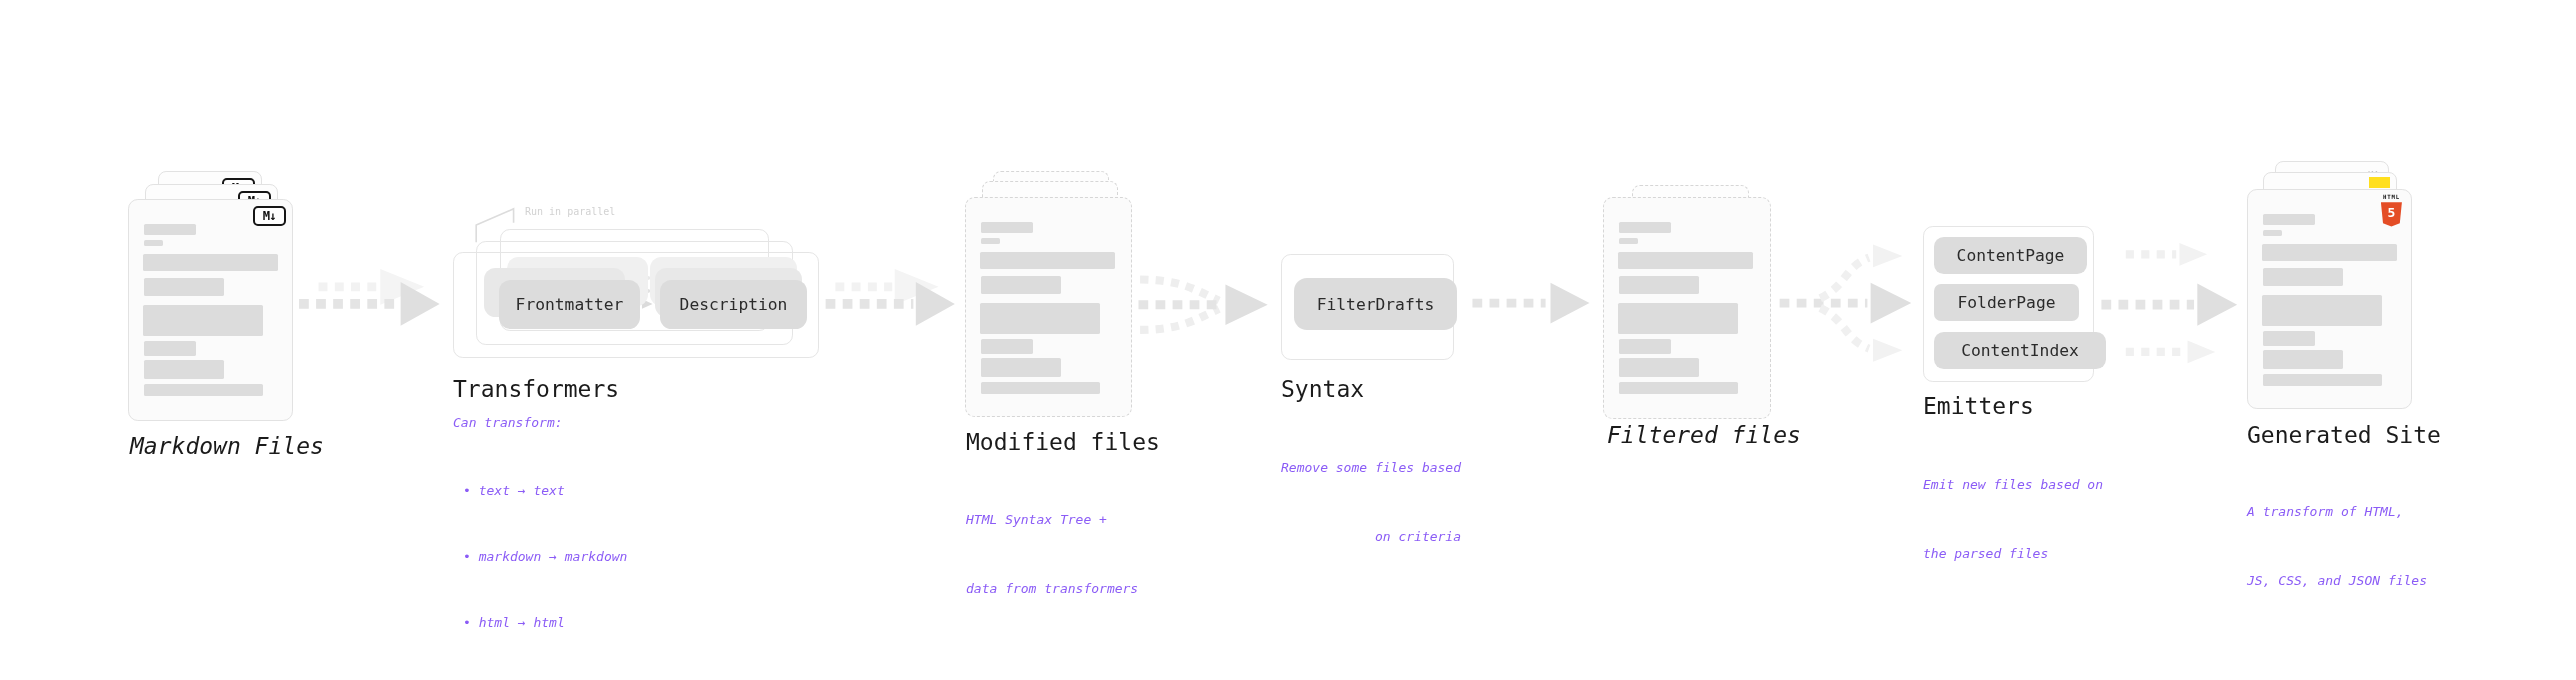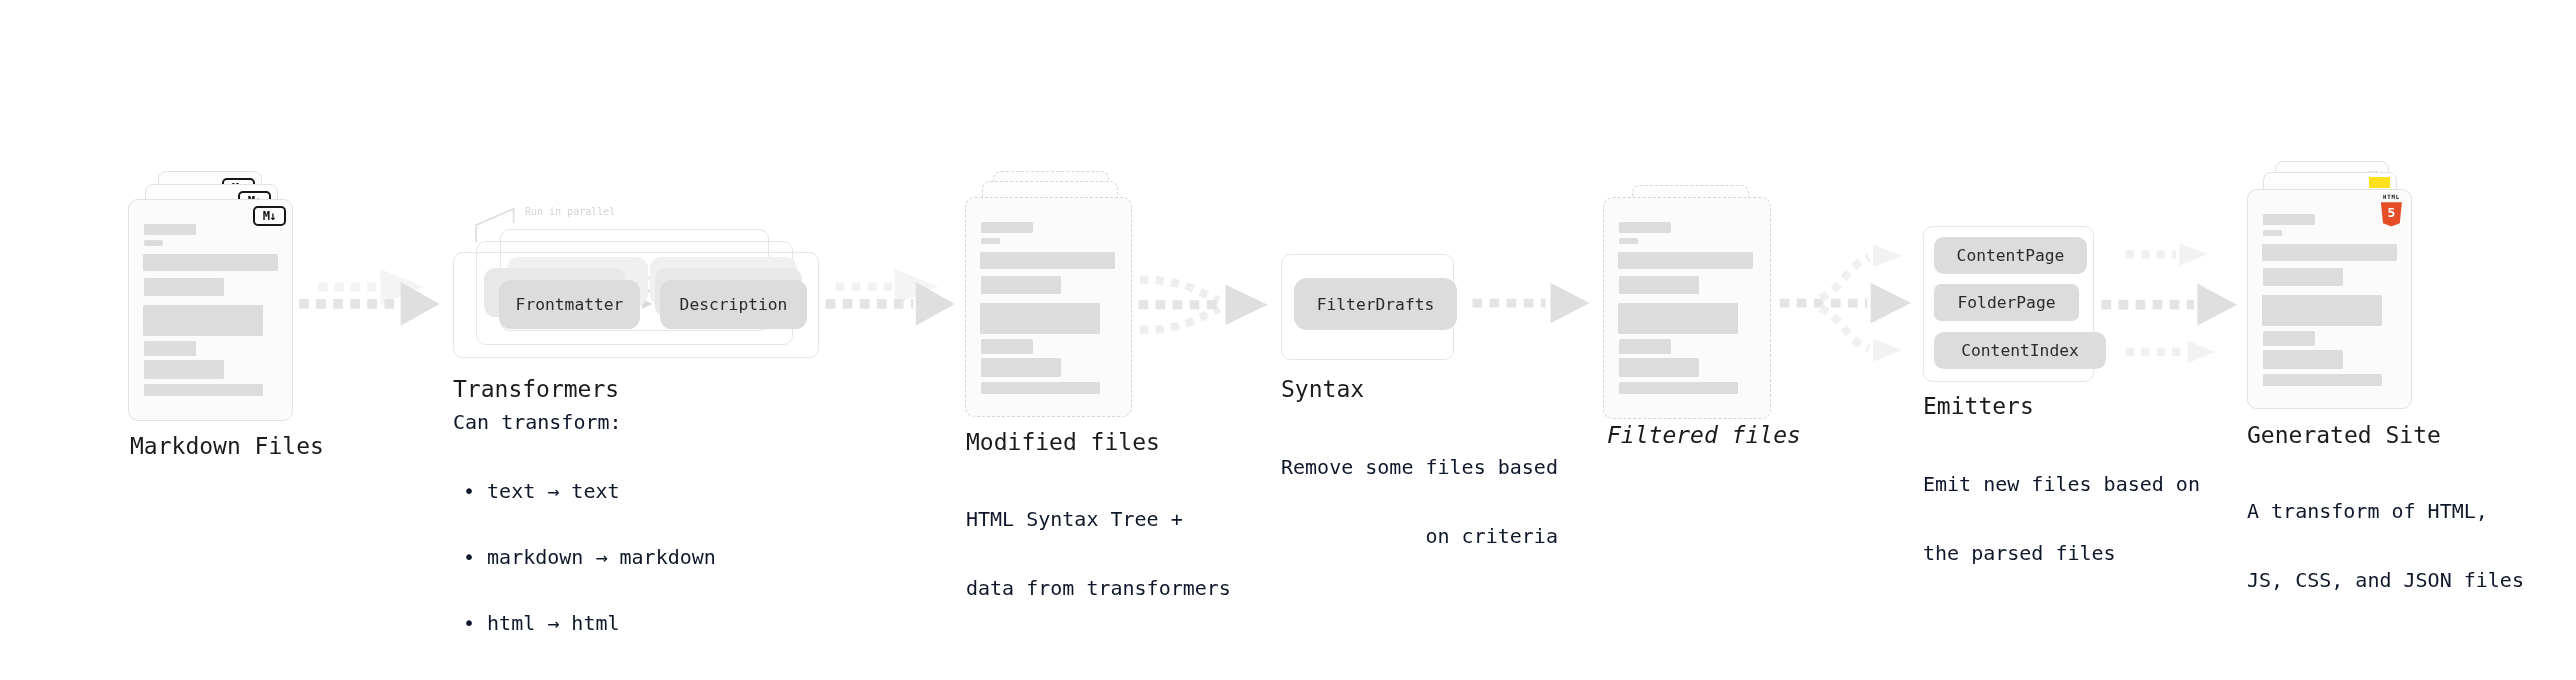--- a/index.html
+++ b/index.html
@@ -27,28 +27,28 @@
     border-radius:4.9px;background:#ffffff;color:#111;font-weight:bold;font-size:12.2px;
     display:flex;align-items:center;justify-content:center;letter-spacing:-0.8px;box-sizing:border-box;}
 
   .frame{position:absolute;border:1.6px solid #e5e5e5;border-radius:9.8px;background:transparent;box-sizing:border-box;}
   .pill{position:absolute;display:flex;align-items:center;justify-content:center;
     background:#dcdcdc;border-radius:11.4px;font-size:16.3px;color:#2b2b2b;white-space:pre;}
   .pill.ghost1{background:#e8e8e8;}
   .pill.ghost2{background:#f0f0f0;}
 
   .stage-label{position:absolute;font-size:23px;line-height:28px;color:#1b1b1b;white-space:pre;}
-  .stage-desc{position:absolute;font-size:20px;line-height:23px;color:#0f172a;white-space:pre;}
+  .stage-desc{position:absolute;font-size:13px;line-height:23px;color:#8b5cf6;white-space:pre;font-style:italic;}
   .annotation{position:absolute;font-size:10px;color:#d2d2d2;white-space:pre;}
 
   
   .md-b2{left:158px;top:171px;width:104px;height:57px;}
   .md-b1{left:145px;top:184px;width:133px;height:57px;}
   .md-f {left:128px;top:199px;width:165px;height:222px;}
-  .md-label{left:130px;top:432px;}
+  .md-label{left:130px;top:432px;font-style:italic;}
 
   
   .tr-box-back{left:500px;top:229px;width:269px;height:102px;}
   .tr-box-mid {left:476px;top:241px;width:317px;height:104px;}
   .tr-box-front{left:453px;top:252px;width:366px;height:106px;}
   .fm-g2{left:507px;top:257px;width:141px;height:49px;}
   .fm-g1{left:484px;top:268px;width:141px;height:49px;}
   .fm   {left:462px;top:280px;width:141px;height:49px;margin-left:37px;}
   .de-g2{left:650px;top:257px;width:147px;height:49px;}
   .de-g1{left:655px;top:268px;width:147px;height:49px;}

